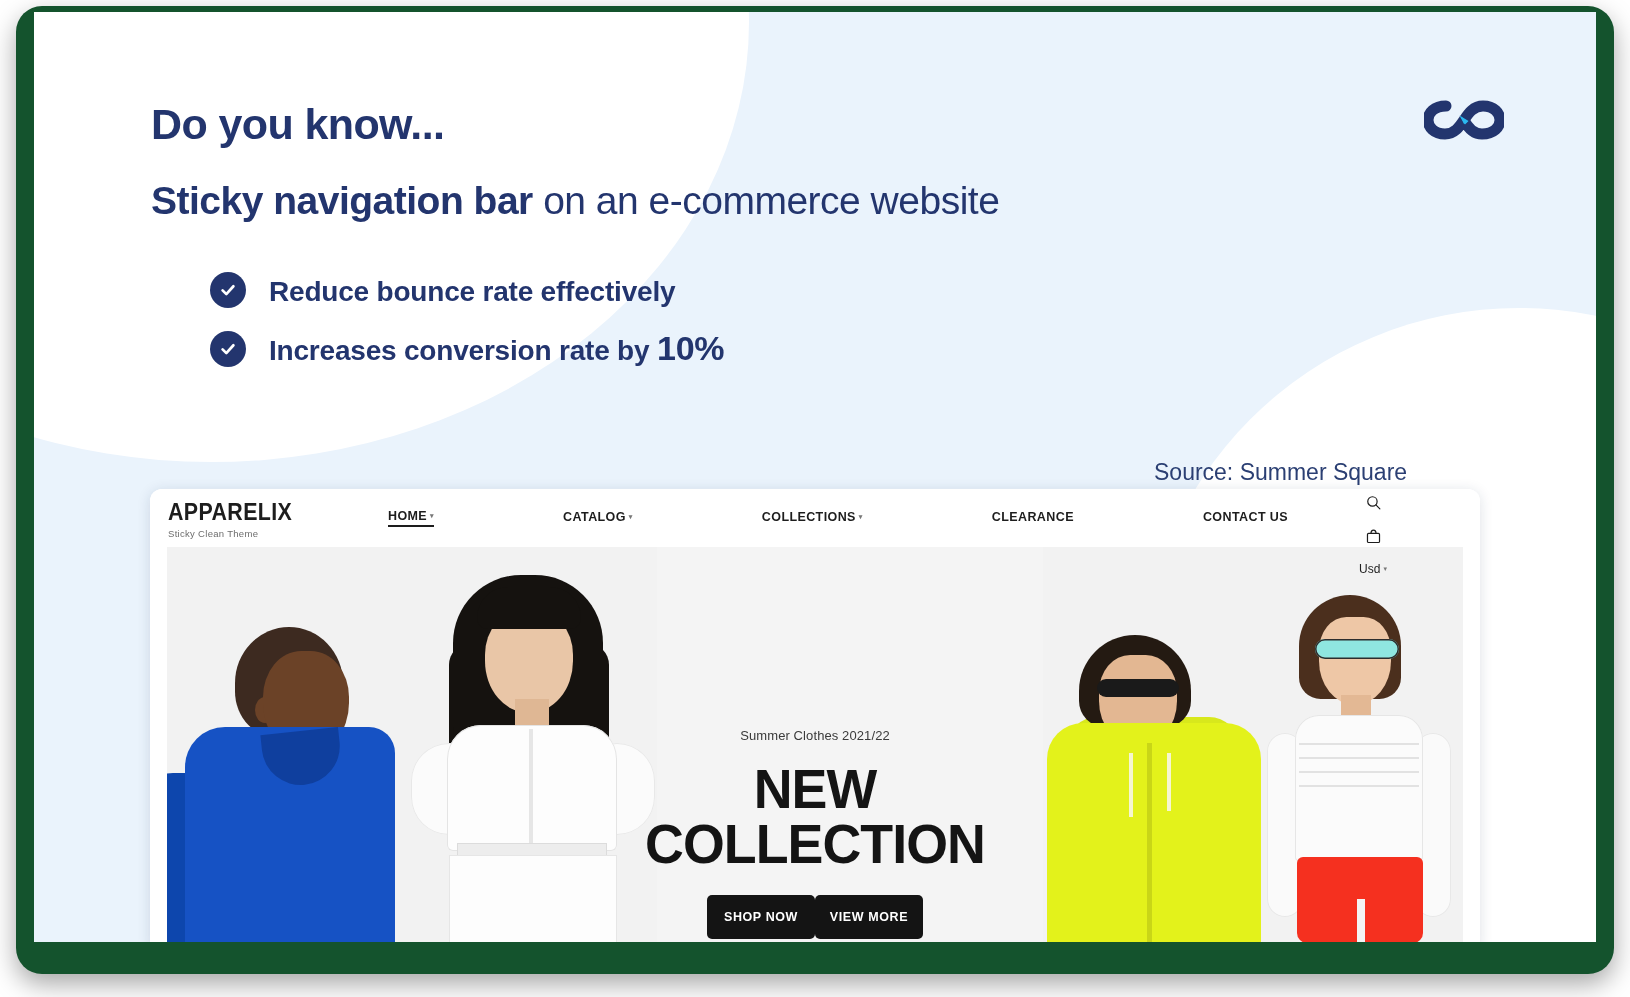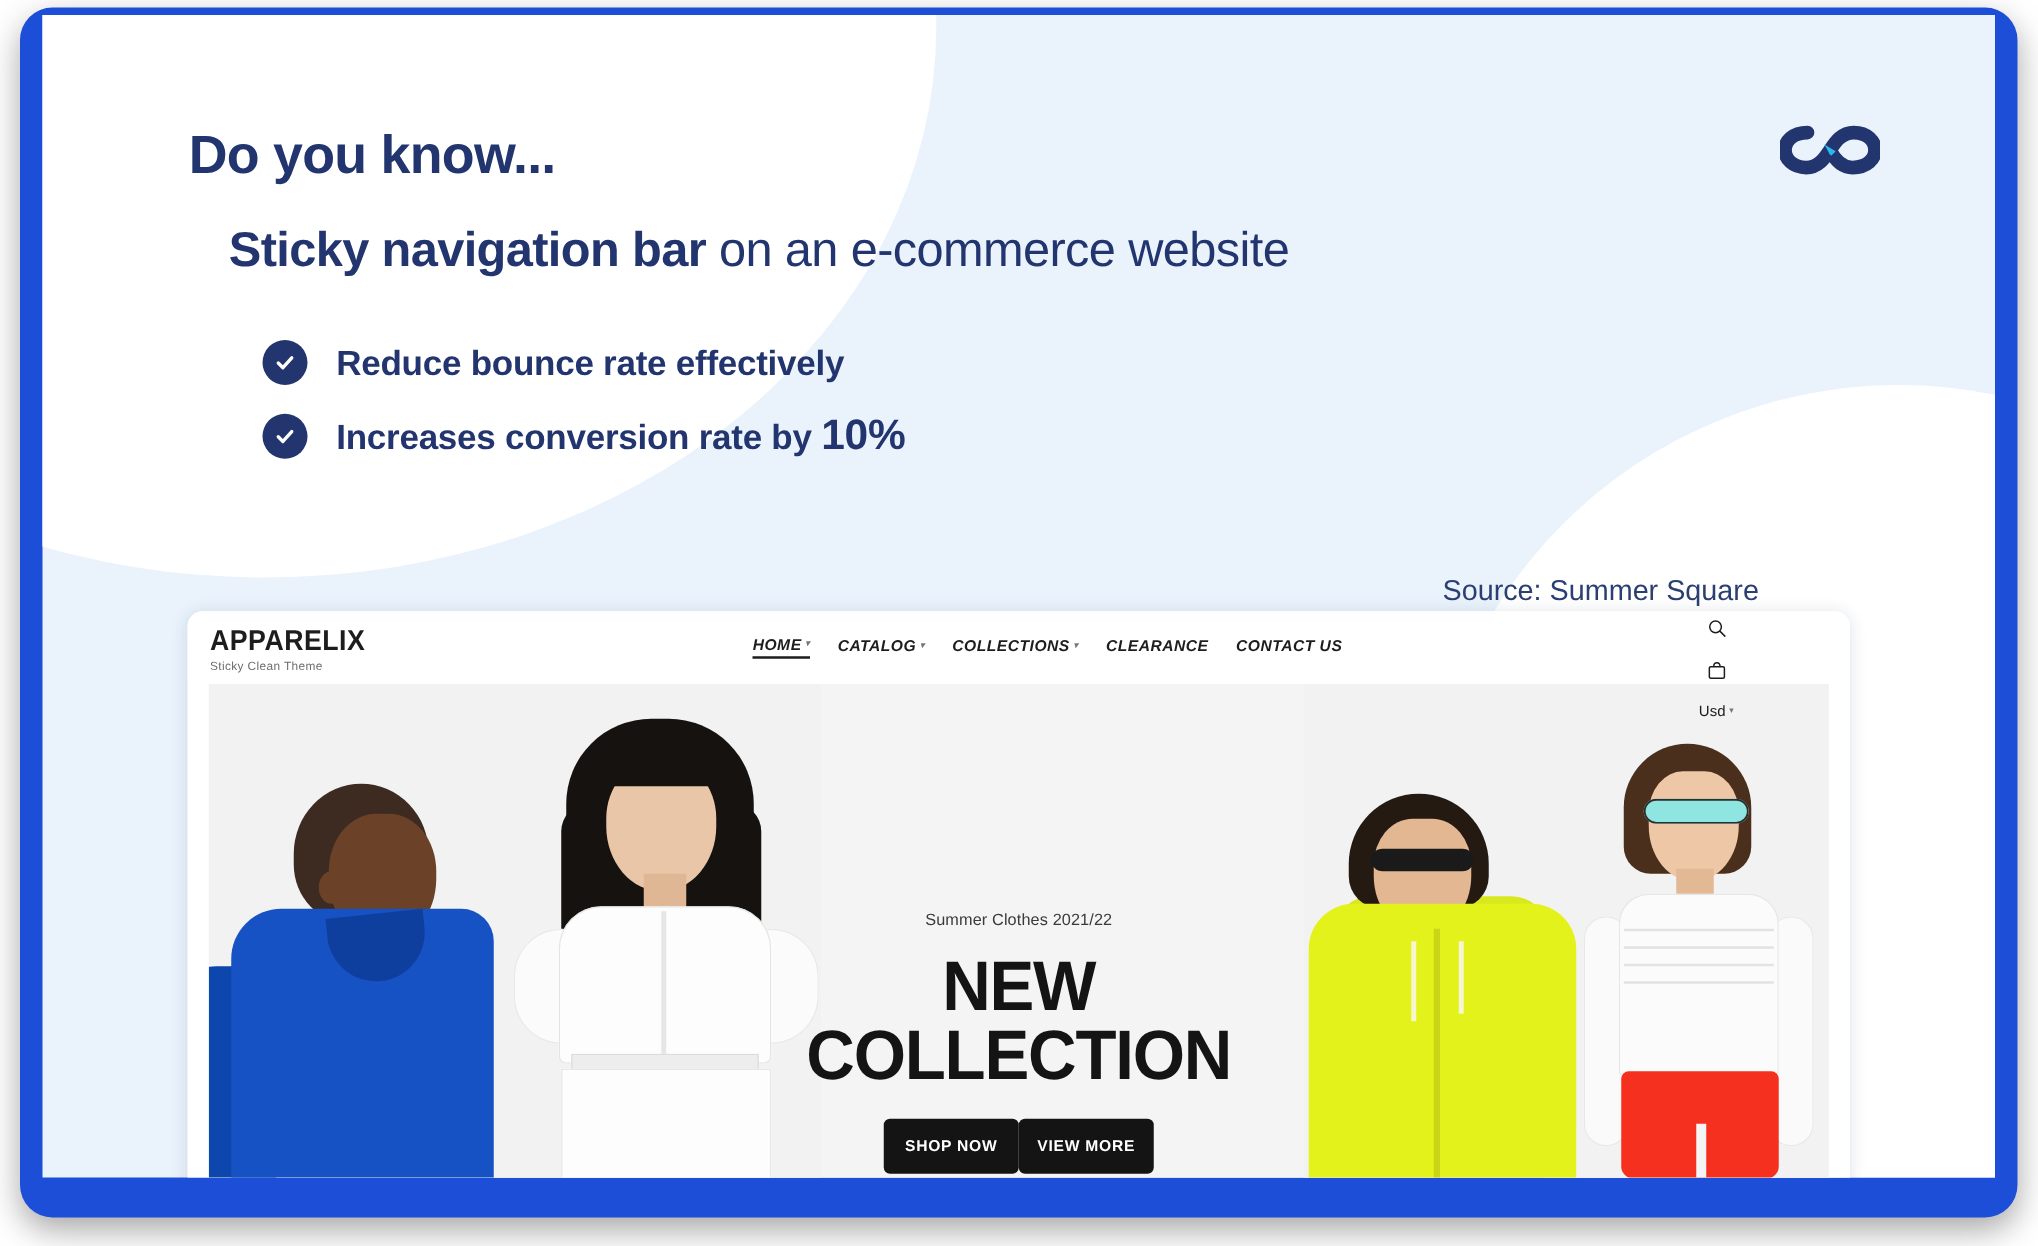--- a/index.html
+++ b/index.html
@@ -12,21 +12,21 @@
     overflow: hidden;
   }
 
   
   #device-frame {
     position: absolute;
     left: 16px;
     top: 6px;
     width: 1598px;
     height: 968px;
-    background: #1d4ed8;
+    background: #14532d;
     border-radius: 26px;
     box-shadow: 0 10px 26px rgba(0,0,0,0.35);
     overflow: hidden;
   }
 
   
   #slide {
     position: absolute;
     left: 18px;
     top: 6px;
@@ -58,21 +58,21 @@
     letter-spacing: -0.6px;
   }
   #subtitle-line {
     position: absolute;
     left: 117px; top: 167px;
     font-size: 39px;
     color: #23356e;
     letter-spacing: -0.5px;
     white-space: nowrap;
   }
-  #subtitle-strong { font-weight: bold; margin-left: 32px; }
+  #subtitle-strong { font-weight: bold; }
   #subtitle-rest { font-weight: 400; }
 
   
   #benefit-list {
     position: absolute;
     left: 176px; top: 248px;
     width: 900px;
   }
   .benefit-row {
     display: flex;
@@ -145,24 +145,23 @@
   #site-brand-tagline {
     font-size: 9.5px;
     color: #6d6d6d;
     letter-spacing: 0.3px;
     margin-top: 2px;
   }
 
   #site-menu {
     flex: 1;
     display: flex;
-    justify-content: center;
+    justify-content: space-between;
     align-items: center;
     gap: 22px;
-    font-style: italic;
   }
   .menu-item {
     display: flex;
     align-items: center;
     gap: 3px;
     font-size: 12.5px;
     font-weight: bold;
     color: #1d1d1d;
     letter-spacing: 0.4px;
     white-space: nowrap;

